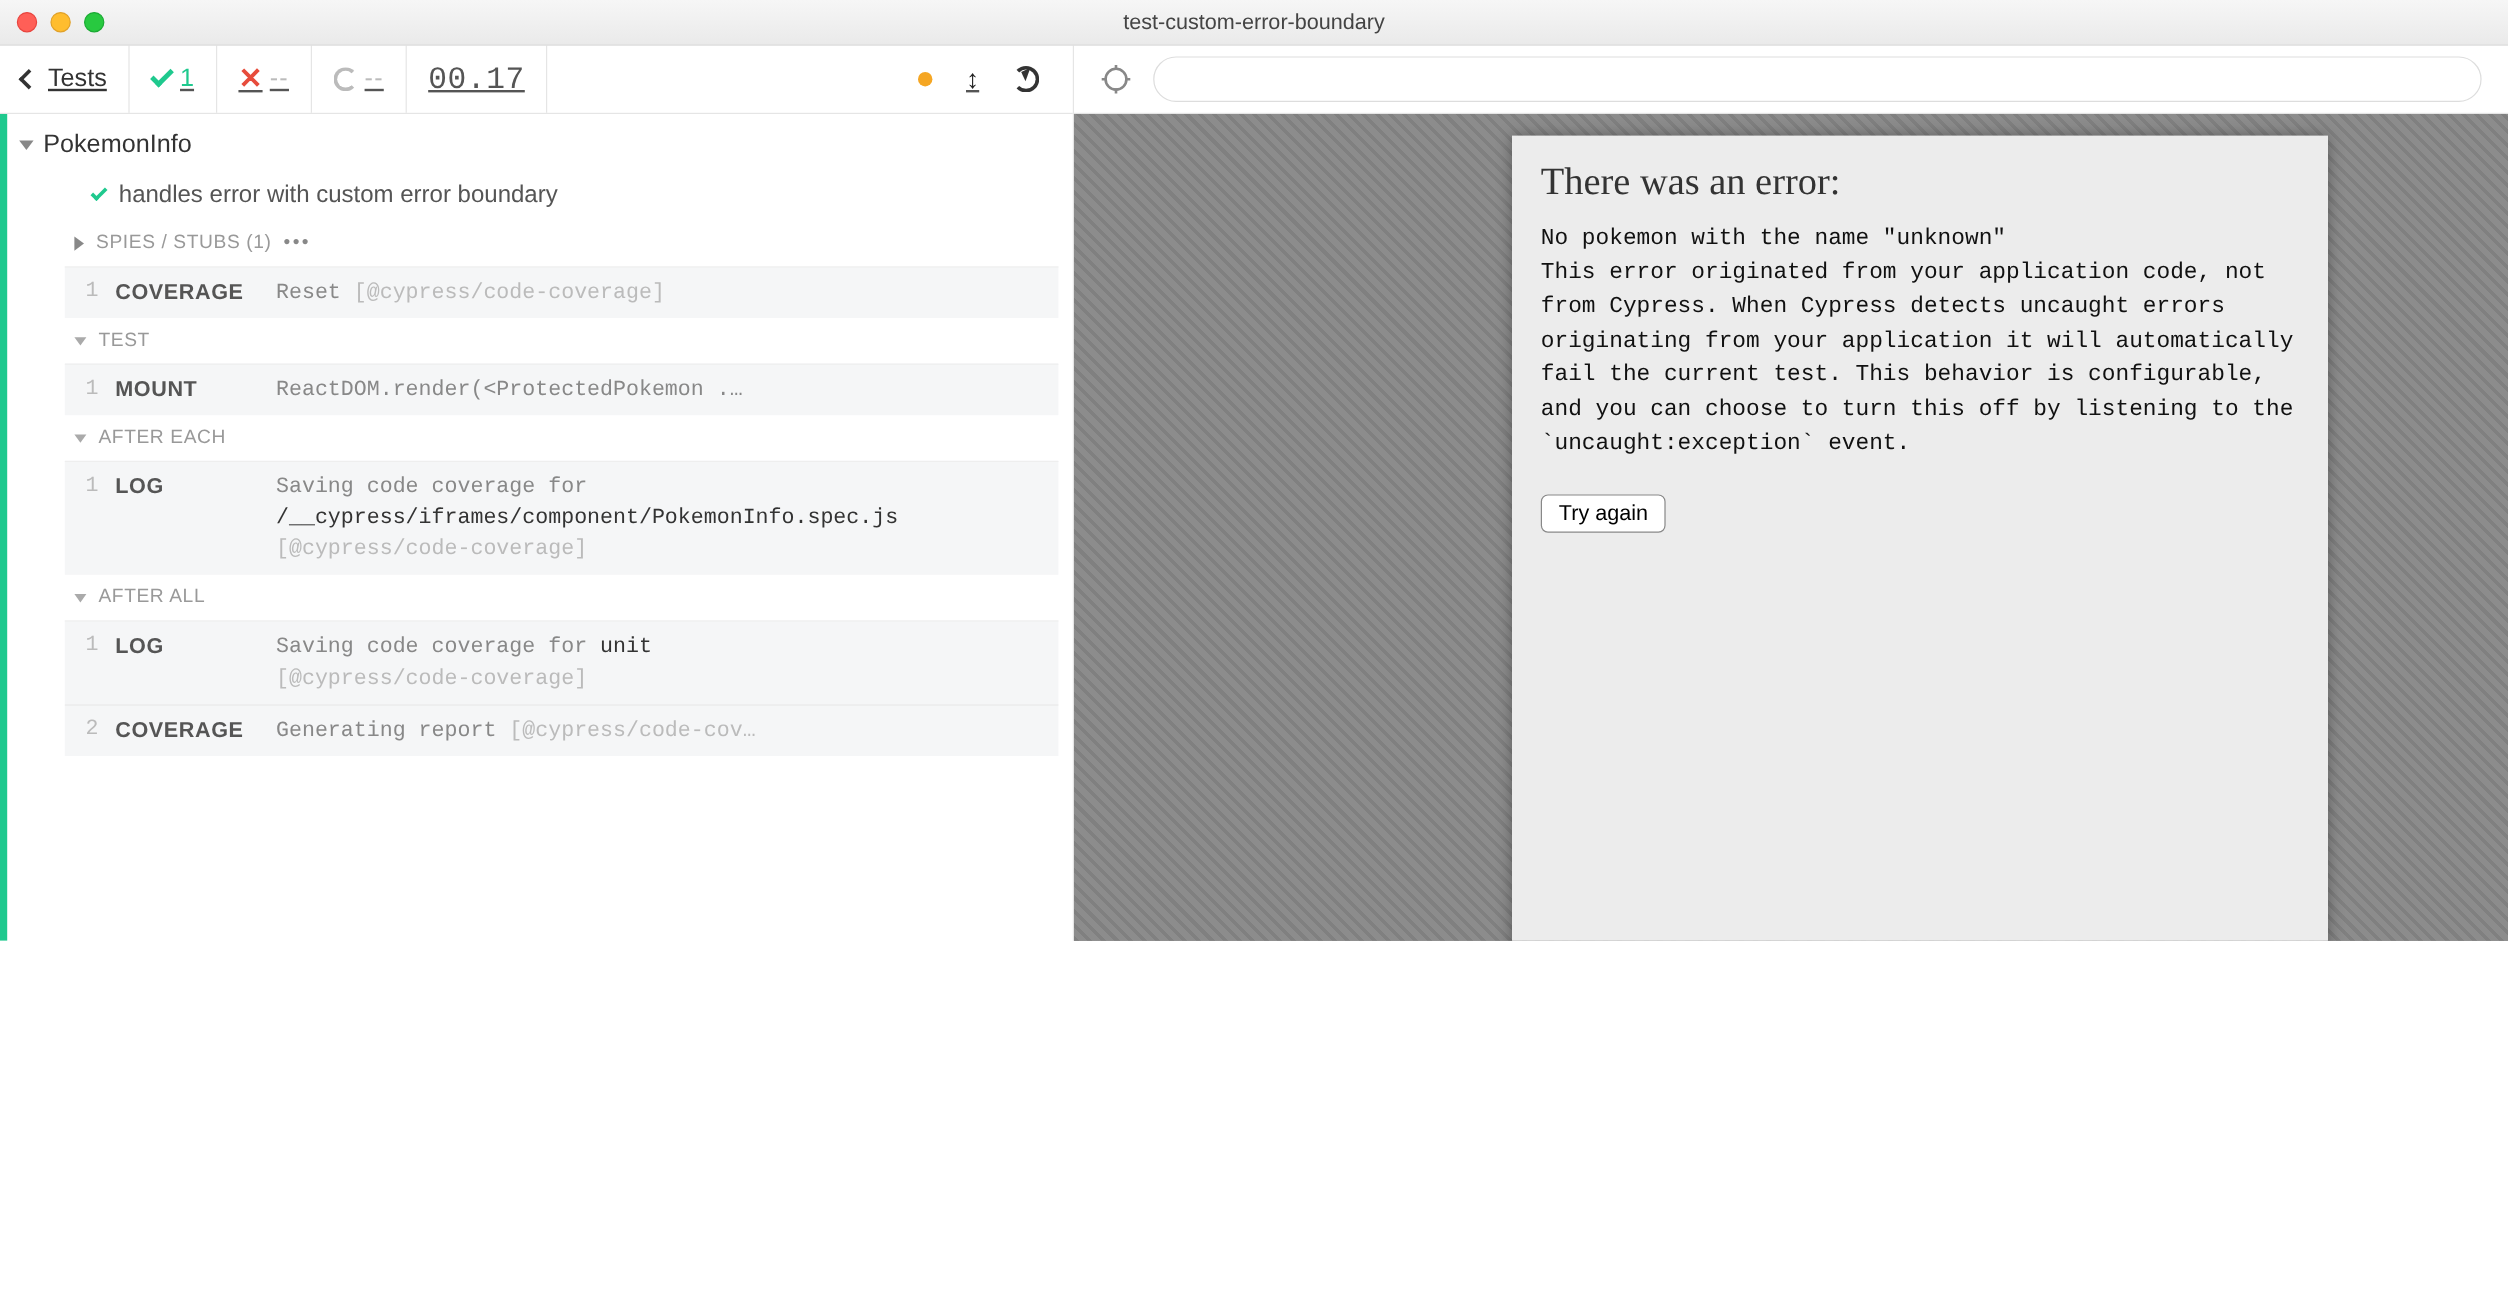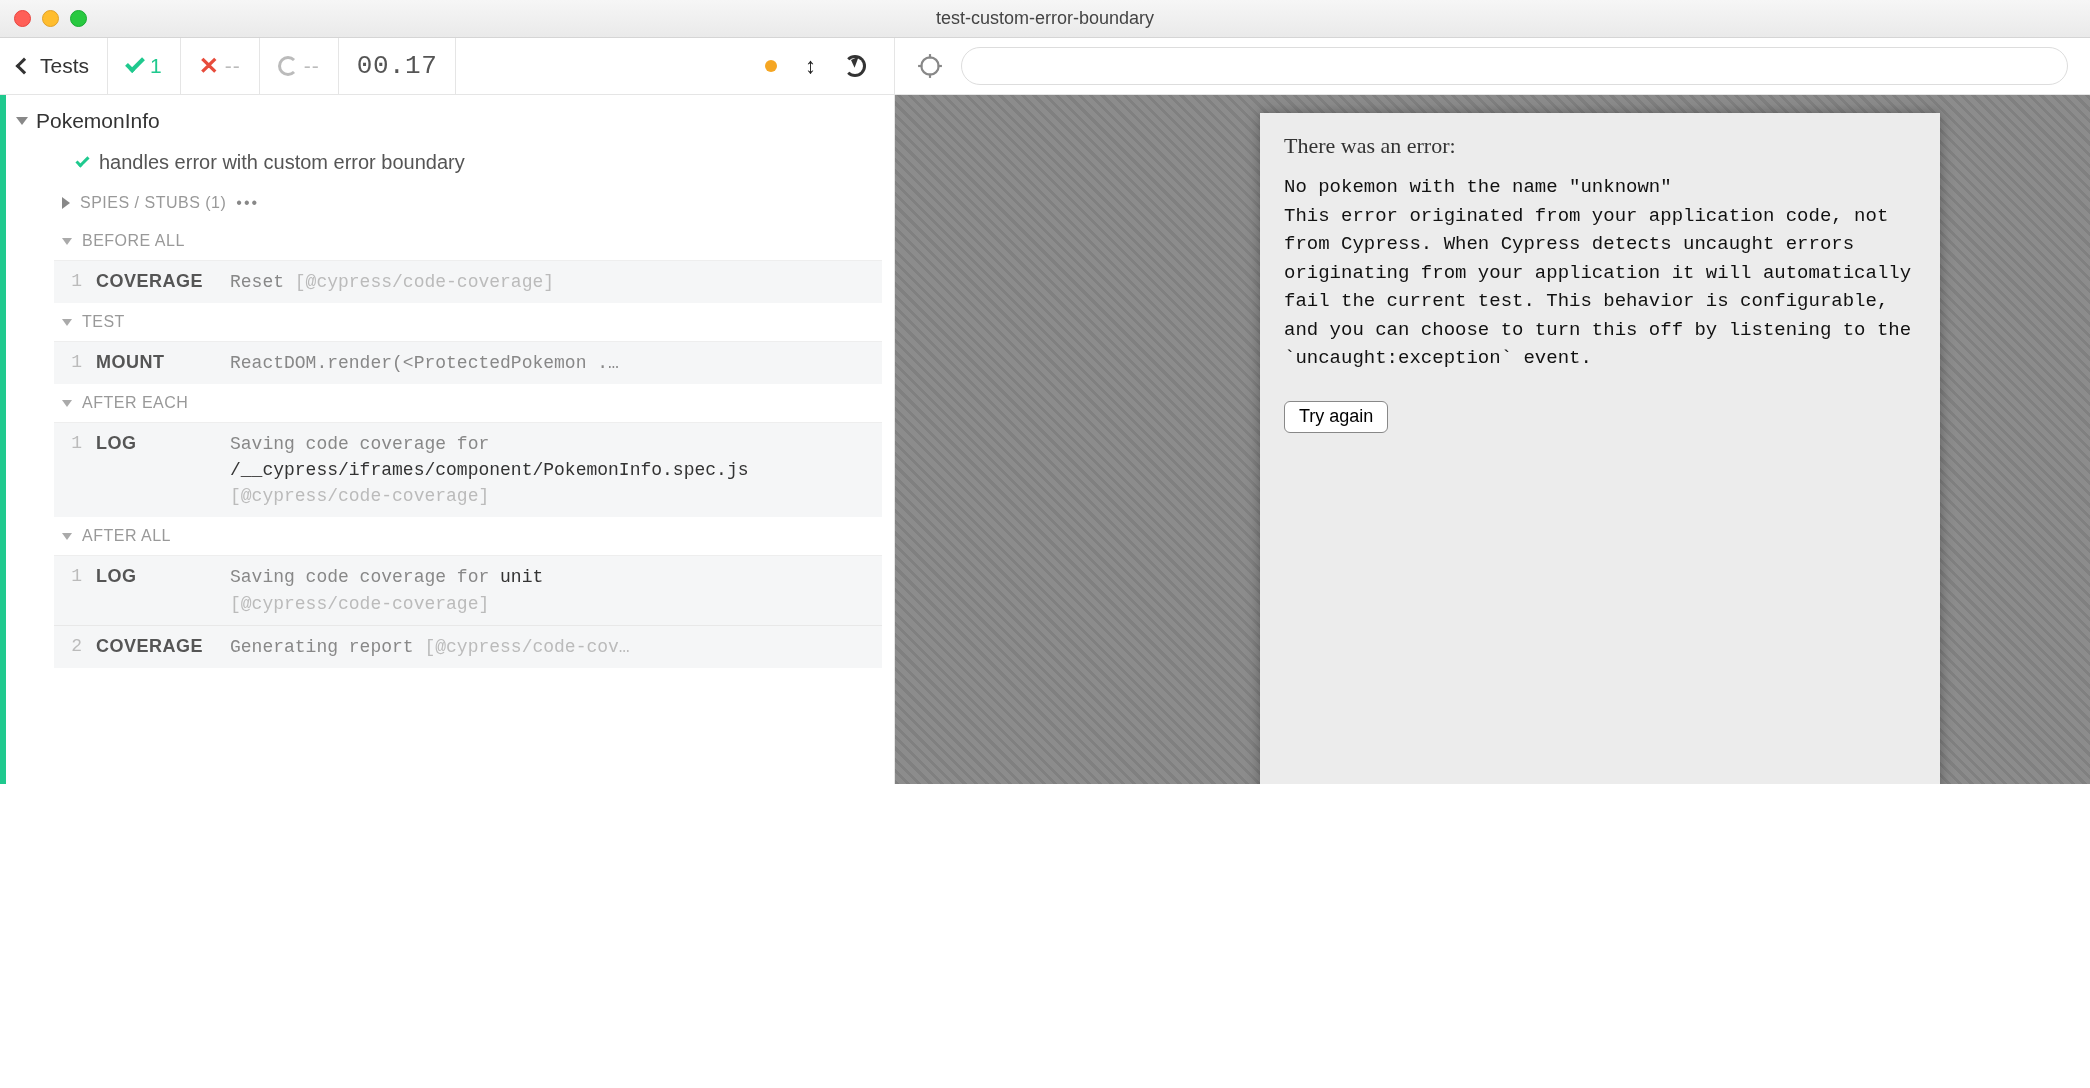--- a/index.html
+++ b/index.html
@@ -73,20 +73,21 @@
     border-bottom: 1px solid var(--gray-border);
   }
   .tb-cell {
     display: flex; align-items: center; justify-content: space-between;
     padding: 0 18px;
     border-right: 1px solid var(--gray-border);
     font-size: 21px;
     color: #555;
     gap: 6px;
     white-space: nowrap;
+    text-decoration: underline;
   }
   .tb-cell.back { color:#333; }
   .tb-cell.time { font-family: var(--mono); font-size: 26px; letter-spacing: 0.5px;}
   .tb-cell.right-controls {
     margin-left: auto;
     border-right: none;
     gap: 28px;
     padding: 0 28px;
   }
   .chevron-left {
@@ -254,21 +255,21 @@
     width: 680px;
     height: 920px;
     background:#ececec;
     box-shadow: 0 0 12px rgba(0,0,0,0.35);
     padding: 20px 24px;
   }
   .aut-frame h2 {
     margin:0 0 14px 0;
     font-family: Georgia, 'Times New Roman', serif;
     font-weight: normal;
-    font-size: 22px;
+    font-size: 32px;
   }
   .aut-frame pre {
     margin:0 0 28px 0;
     font-family: var(--mono);
     font-size: 19px;
     line-height: 1.5;
     white-space: pre-wrap;
     word-wrap: break-word;
     color:#111;
   }
@@ -341,24 +342,20 @@
           </div>
 
           <div class="hooks">
 
             <div class="hook-line">
               <span class="caret-right"></span>
               <span class="hook-label">SPIES / STUBS (1)</span>
               <span class="ellipsis">•••</span>
             </div>
 
-            <div class="hook-line">
-              <span class="caret-down-sm"></span>
-              <span class="hook-label">BEFORE ALL</span>
-            </div>
             <div class="cmd-row">
               <span class="num">1</span>
               <span class="cmd-type">COVERAGE</span>
               <span class="cmd-msg">
                 <span>Reset </span><span class="faint">[@cypress/code-coverage]</span>
               </span>
             </div>
 
             <div class="hook-line">
               <span class="caret-down-sm"></span>

